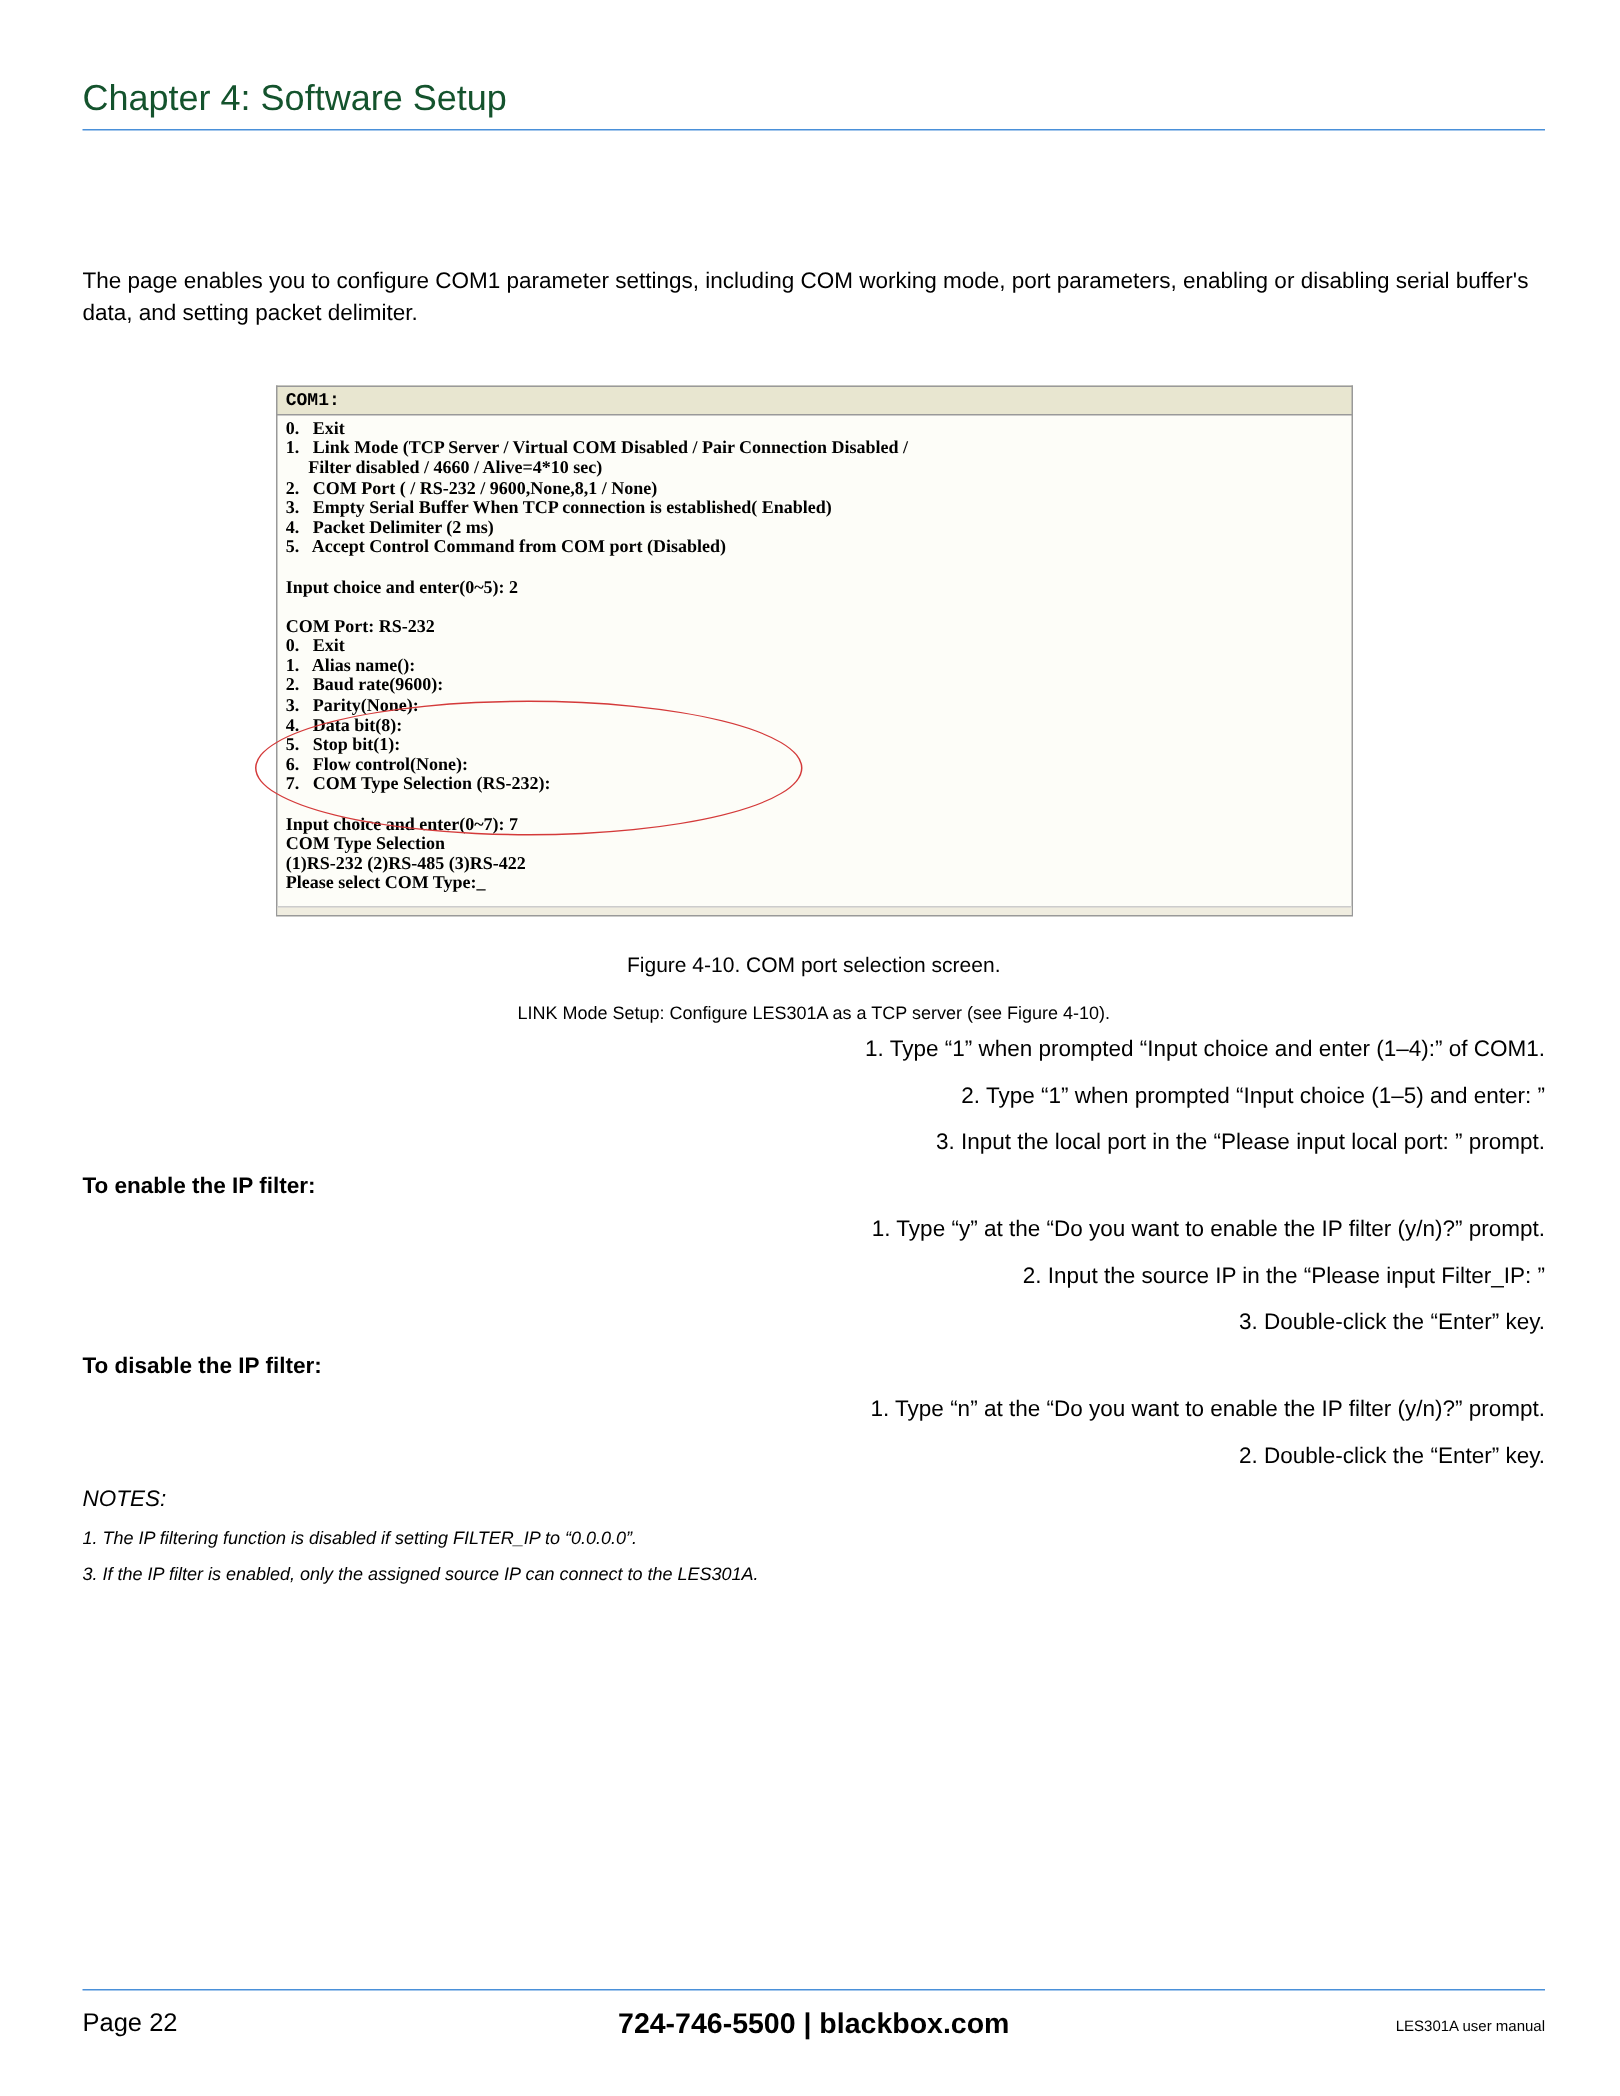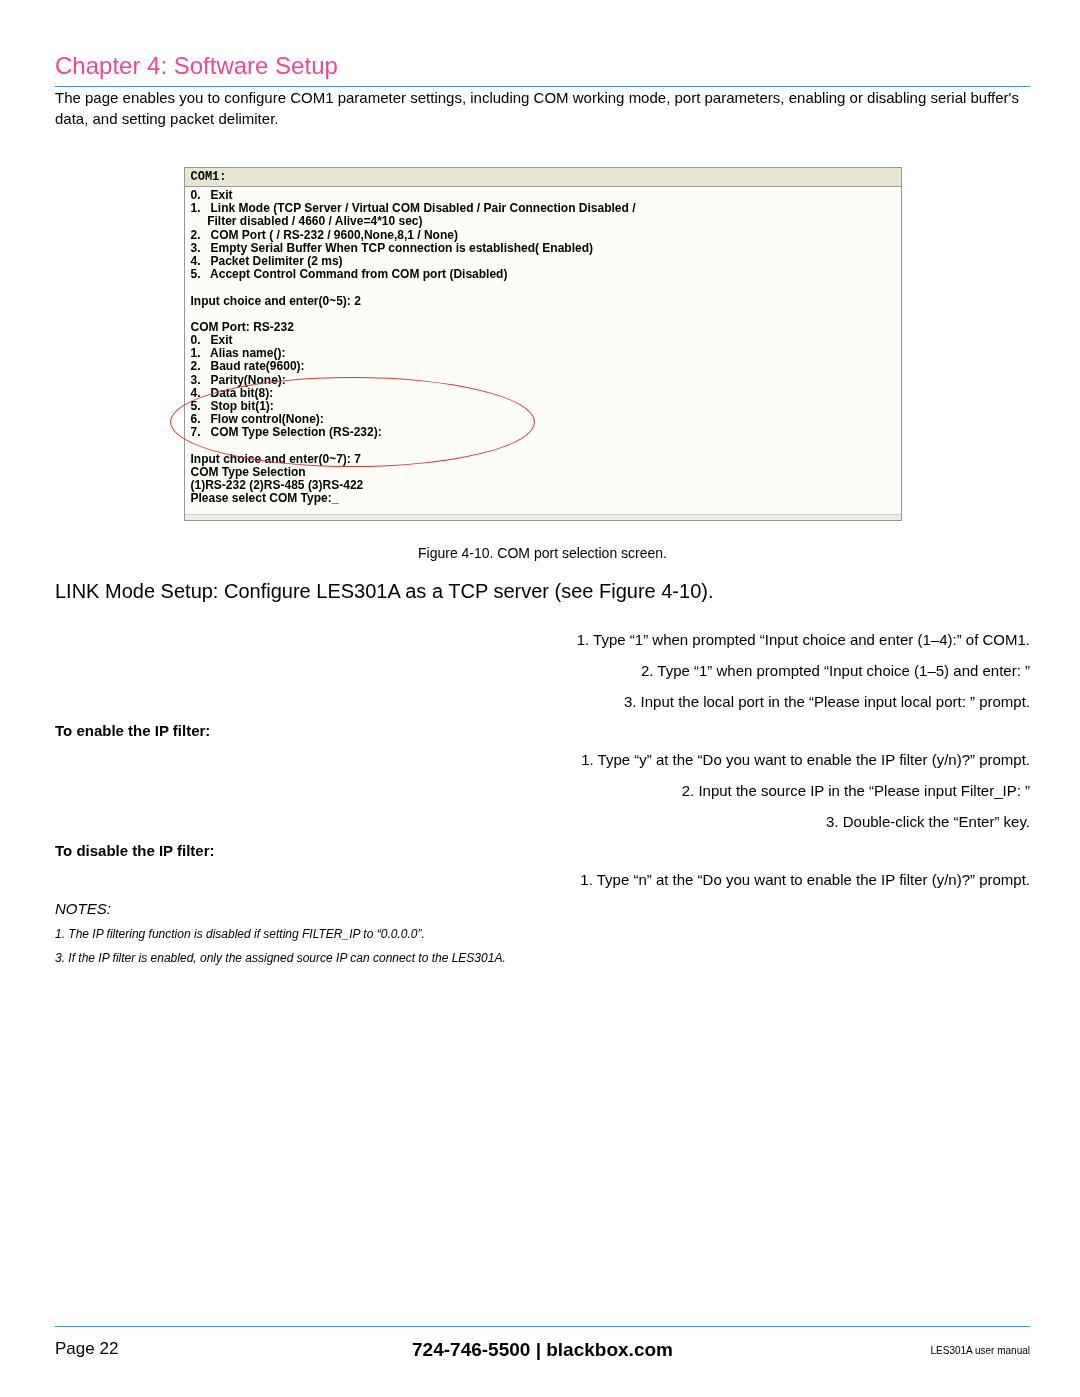--- a/index.html
+++ b/index.html
@@ -8,23 +8,24 @@
       height: 1397px;
       background: #ffffff;
       font-family: Arial, Helvetica, sans-serif;
       color: #000;
       position: relative;
       padding: 52px 50px 40px 55px;
     }
     .chapter-title {
       font-size: 24px;
       font-weight: 400;
-      color: #ec4899;
+      color: #14532d;
       padding-bottom: 6px;
       border-bottom: 1px solid #4a90d9;
+      margin-bottom: 90px;
     }
     .intro-text {
       font-size: 15px;
       line-height: 1.4;
       margin-bottom: 38px;
       color: #000000;
     }
     .terminal-wrap {
       position: relative;
       width: 718px;
@@ -36,21 +37,21 @@
       border-bottom: none;
       font-family: "Courier New", monospace;
       font-size: 12px;
       font-weight: bold;
       padding: 2px 6px;
       color: #000;
     }
     .terminal-body {
       background: #fdfdf8;
       border: 1px solid #999;
-      font-family: Liberation Sans, sans-serif;
+      font-family: Liberation Serif, serif;
       font-size: 12px;
       line-height: 1.1;
       padding: 2px 6px 14px 6px;
       white-space: pre;
       color: #000;
       font-weight: bold;
     }
     .terminal-body .inset {
       background: #f0ede0;
       border-top: 1px solid #ccc;
@@ -66,23 +67,24 @@
       width: 365px;
       height: 90px;
       pointer-events: none;
     }
     .figure-caption {
       text-align: center;
       font-size: 14px;
       margin: 24px 0 16px 0;
     }
     .body-text {
-      font-size: 20px;
+      font-size: 12px;
       line-height: 1.4;
-      margin-bottom: 24px;
+      margin-bottom: 6px;
+      text-align: center;
     }
     .step-list {
       list-style: none;
       margin-bottom: 10px;
     }
     .step-list li {
       font-size: 15px;
       line-height: 1.4;
       margin-bottom: 10px;
       padding-left: 16px;
@@ -186,20 +188,21 @@
 <p class="sub-heading bold">To enable the IP filter:</p>
 <ul class="step-list">
   <li>1. Type “y” at the “Do you want to enable the IP filter (y/n)?” prompt.</li>
   <li>2. Input the source IP in the “Please input Filter_IP: ”</li>
   <li>3. Double-click the “Enter” key.</li>
 </ul>
 
 <p class="sub-heading bold">To disable the IP filter:</p>
 <ul class="step-list">
   <li>1. Type “n” at the “Do you want to enable the IP filter (y/n)?” prompt.</li>
+  <li>2. Double-click the “Enter” key.</li>
 </ul>
 
 <p class="notes-title">NOTES:</p>
 <ul class="notes-list">
   <li>1. The IP filtering function is disabled if setting FILTER_IP to “0.0.0.0”.</li>
   <li>3. If the IP filter is enabled, only the assigned source IP can connect to the LES301A.</li>
 </ul>
 
 <div class="footer">
   <span class="page-num">Page 22</span>

